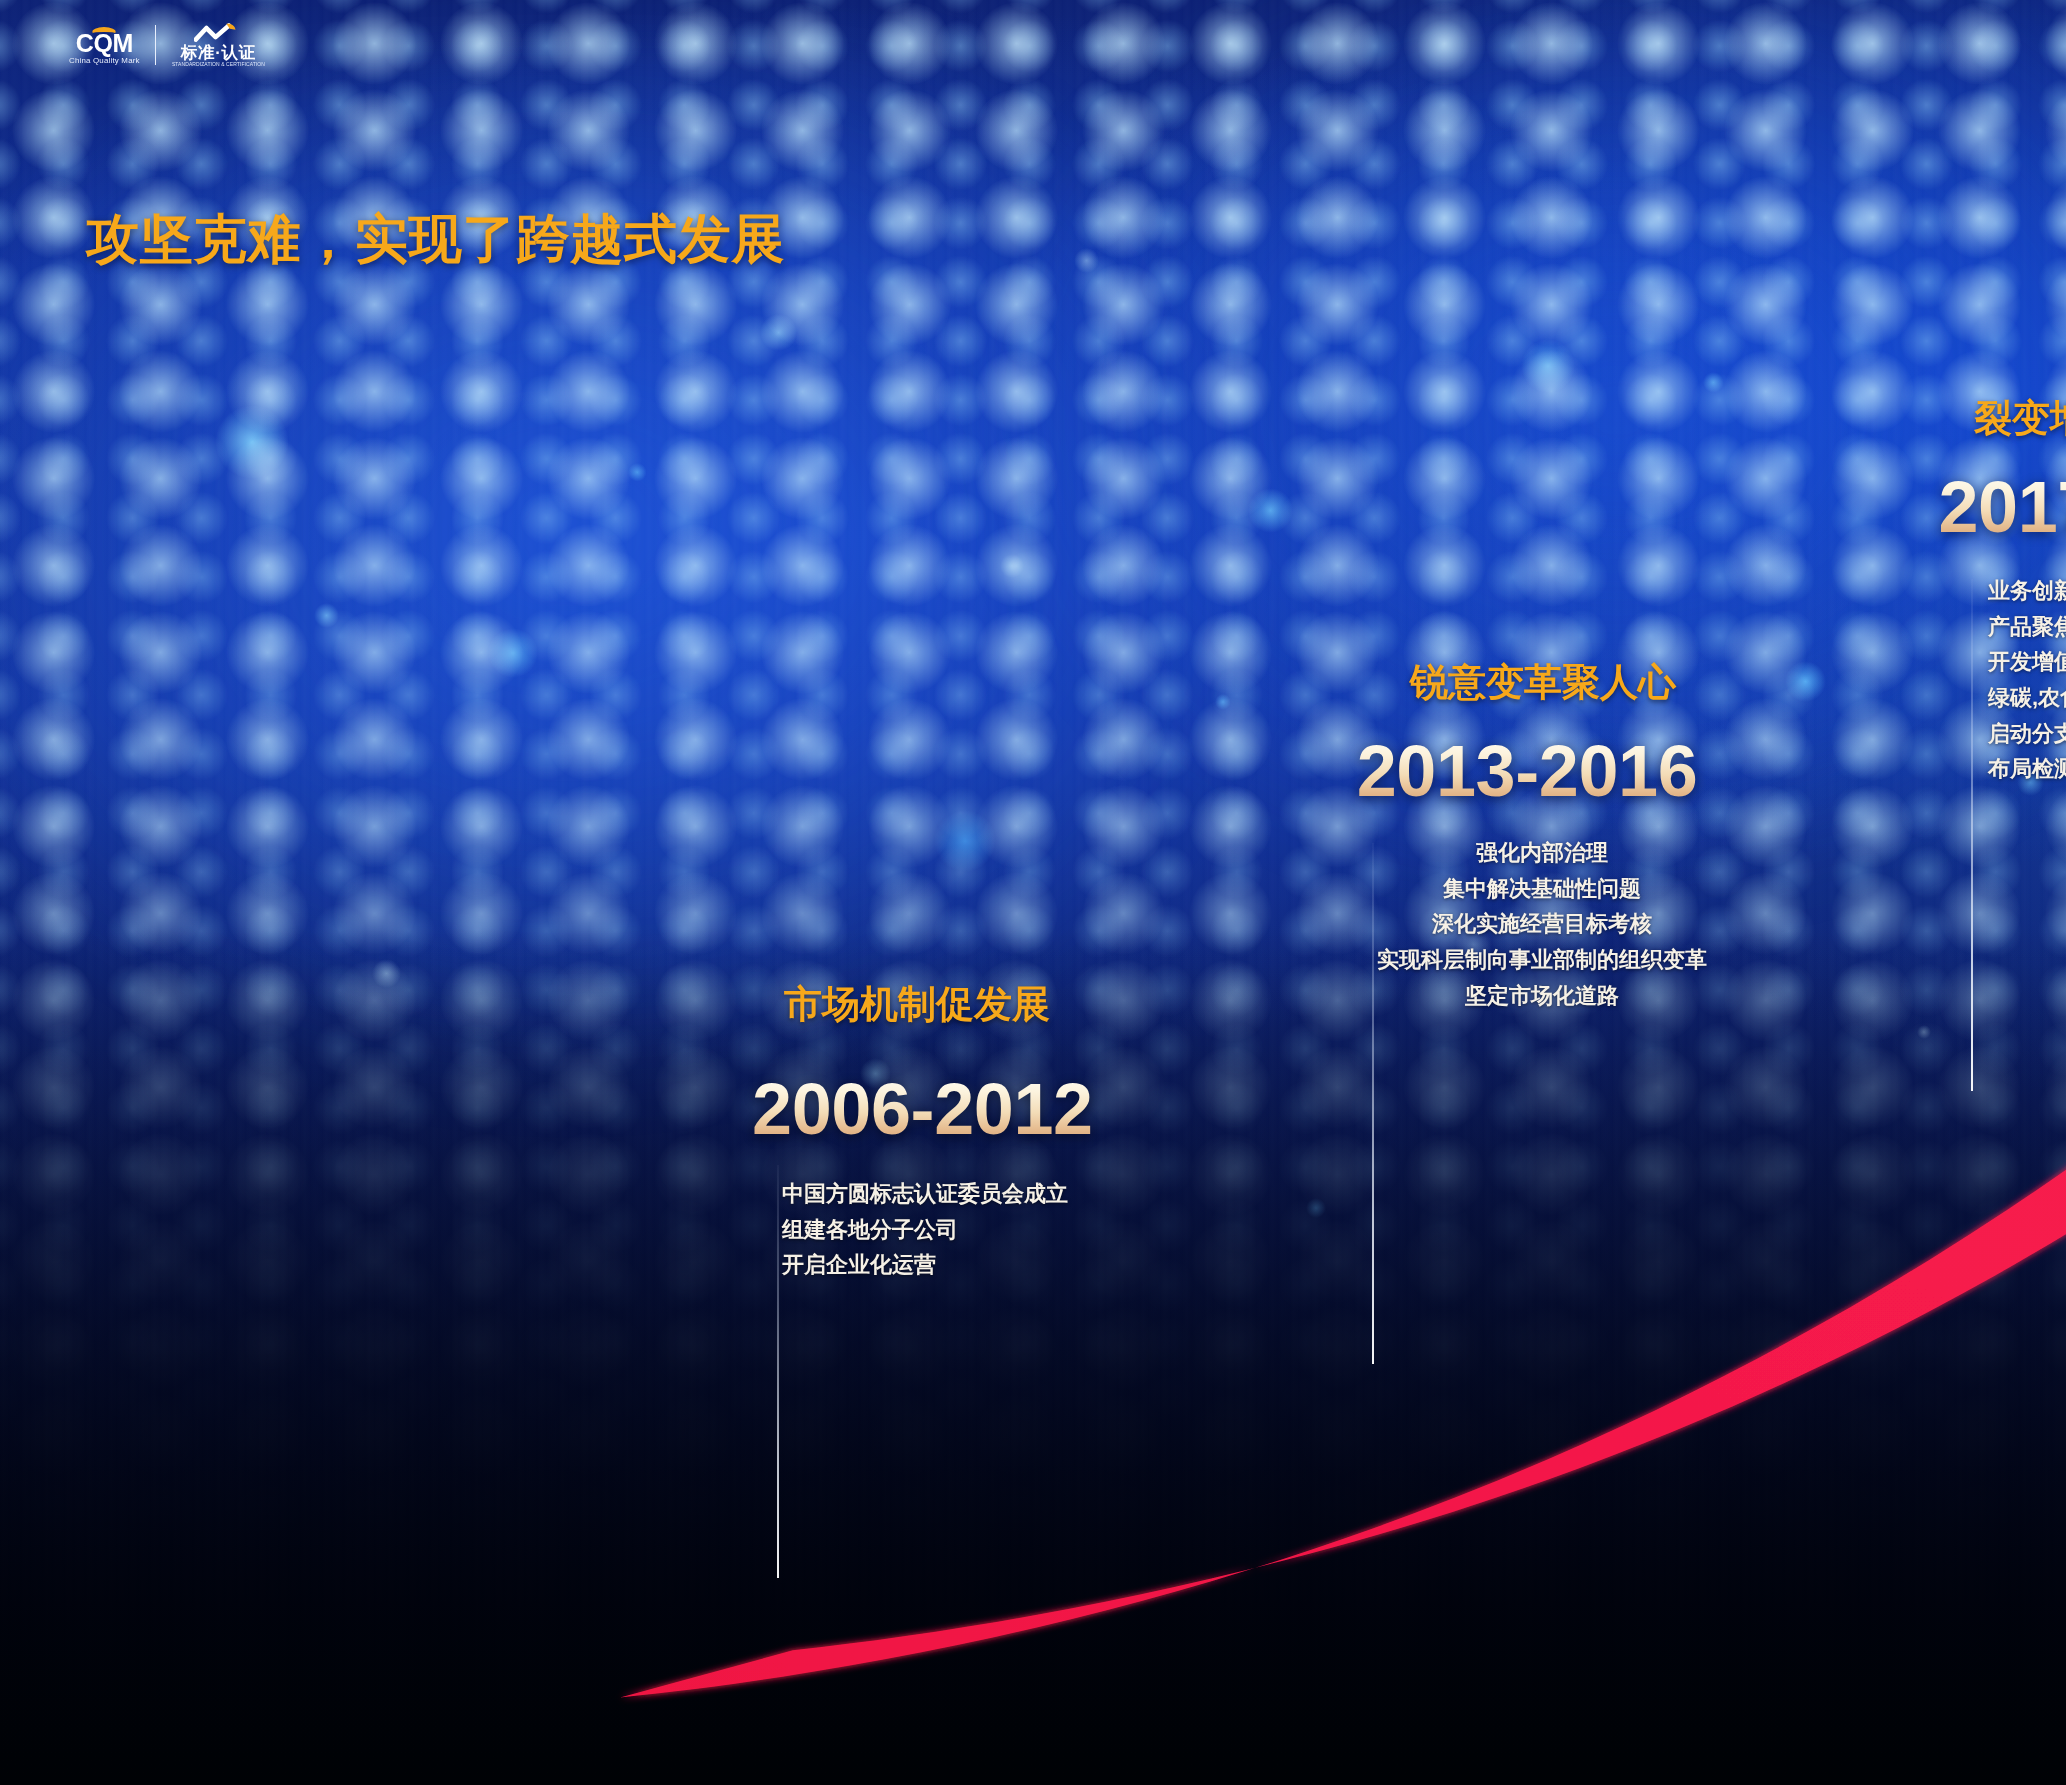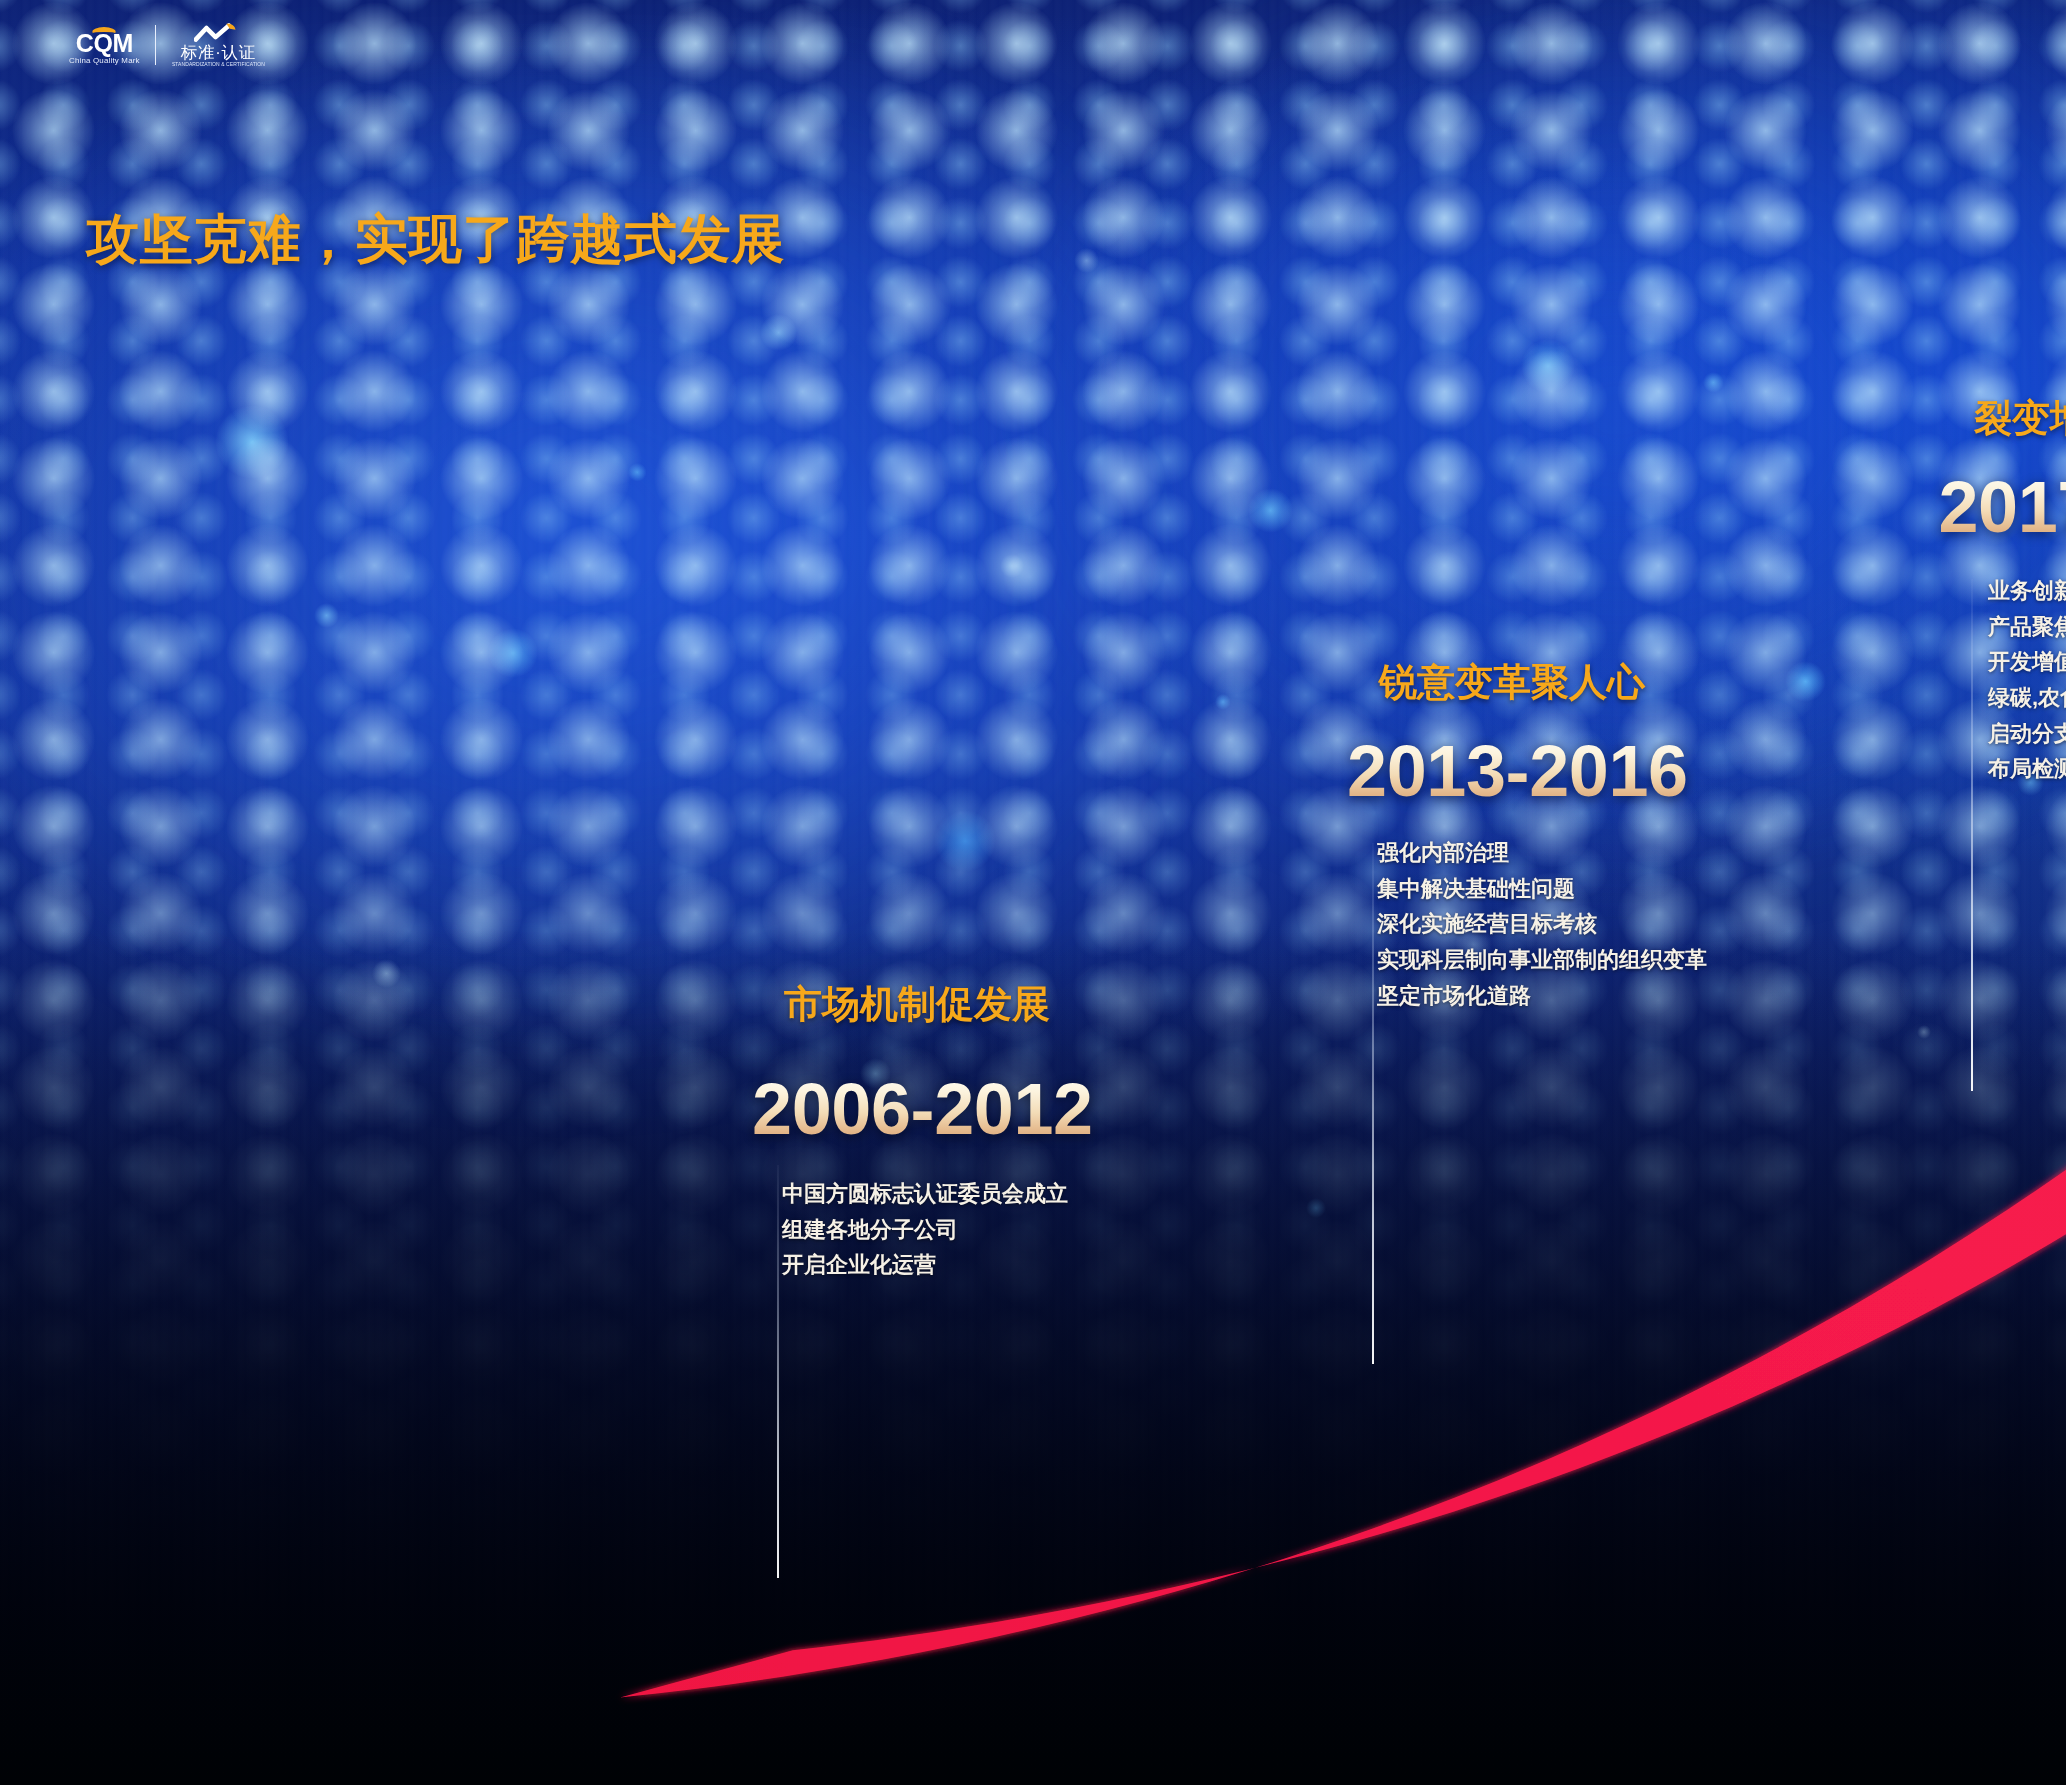--- a/index.html
+++ b/index.html
@@ -131,21 +131,21 @@
     position:absolute;top:2.5px;left:50%;transform:translateX(-50%);
     width:25px;height:10.7px;
     border-top:5px solid #F5A51B;border-radius:25px 25px 0 0 / 12.4px 12.4px 0 0;
     border-left:0.8px solid transparent;border-right:0.8px solid transparent;
   }
   .cqm-text{font-size:25px;font-weight:bold;color:#fff;letter-spacing:-0.4px;line-height:.96;}
   .cqm-sub{font-size:7.9px;color:#e8eefc;letter-spacing:0.2px;margin-top:1.7px;}
   .logo-divider{width:1.2px;height:40px;background:#e7eefc;margin:0 14px 0 15px;}
   .logo-cn{display:flex;flex-direction:column;align-items:center;position:relative;}
   .cn-chart{width:49px;height:20px;position:relative;margin-bottom:0.8px;}
-  .cn-text{font-size:16.5px;font-weight:normal;color:#fff;letter-spacing:0.8px;line-height:1;}
+  .cn-text{font-size:16.5px;font-weight:bold;color:#fff;letter-spacing:0.8px;line-height:1;}
   .cn-sub{font-size:5.2px;color:#dfe8fb;letter-spacing:0.1px;margin-top:1.2px;transform:scaleX(.96);}
 
   
   .headline{
     position:absolute;left:86px;top:201px;
     color:#F7A81A;font-weight:bold;font-size:53px;line-height:1.42;
     letter-spacing:0.8px;text-shadow:0 2.1px 7.4px rgba(0,0,0,.45);
   }
   .headline div{white-space:nowrap;}
 
@@ -269,21 +269,21 @@
     <div class="st-title" style="margin-left:32px;">市场机制促发展</div>
     <div class="st-year" style="margin-top:43px;">2006-2012</div>
     <div class="st-connector" style="left:25px;top:186px;height:413px;"></div>
     <div class="st-bullets" style="margin-top:31px;margin-left:30px;">
       <div>中国方圆标志认证委员会成立</div>
       <div>组建各地分子公司</div>
       <div>开启企业化运营</div>
     </div>
   </div>
 
-  <div class="stage-node s3" style="left:1347px;top:657px;">
+  <div class="stage-node s3" style="left:1347px;top:657px;text-align:center;">
     <div class="st-title" style="margin-left:32px;">锐意变革聚人心</div>
     <div class="st-year" style="margin-top:27px;">2013-2016</div>
     <div class="st-connector" style="left:25px;top:186px;height:521px;"></div>
     <div class="st-bullets" style="margin-top:30px;margin-left:30px;font-family:Liberation Mono, monospace;">
       <div>强化内部治理</div>
       <div>集中解决基础性问题</div>
       <div>深化实施经营目标考核</div>
       <div>实现科层制向事业部制的组织变革</div>
       <div>坚定市场化道路</div>
     </div>

